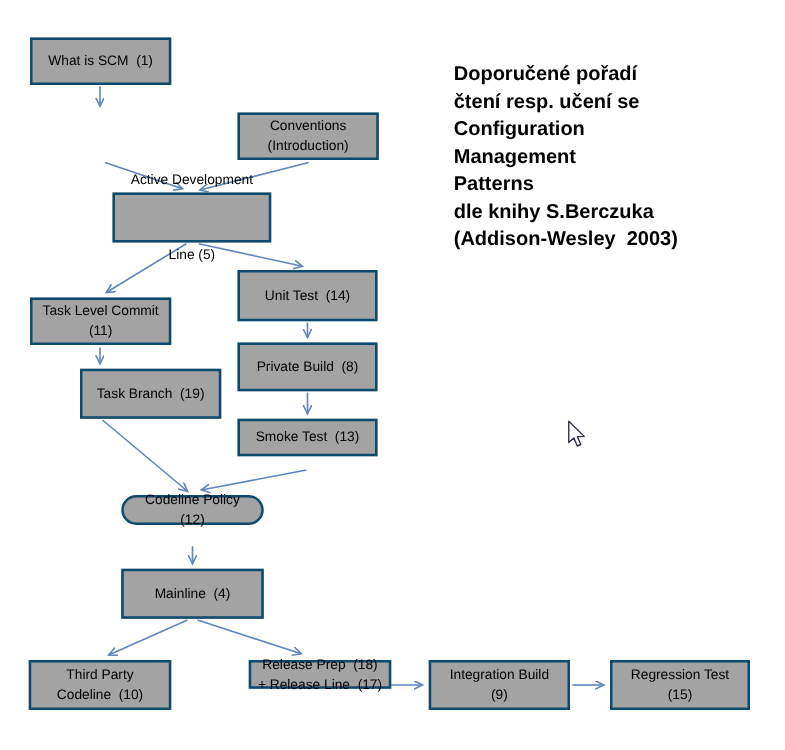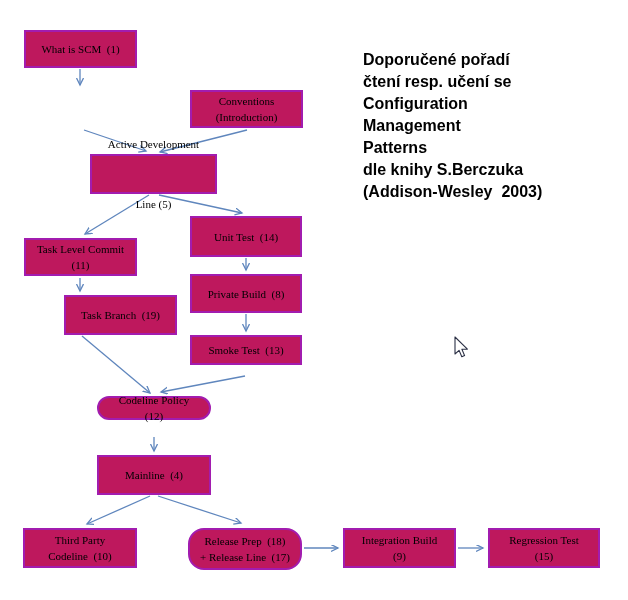--- a/index.html
+++ b/index.html
@@ -19,32 +19,31 @@
     position: absolute;
     left: 0;
     top: 0;
     width: 628px;
     height: 600px;
     pointer-events: none;
   }
   .node {
     position: absolute;
     box-sizing: border-box;
-    background: #be185d;
-    border: 2px solid #a21caf;
+    background: #a3a3a3;
+    border: 2px solid #0c4a6e;
     display: flex;
     flex-direction: column;
     justify-content: center;
     align-items: center;
     text-align: center;
     font-size: 11px;
     line-height: 16px;
     color: #000000;
     white-space: pre-wrap;
-    font-family: Liberation Serif, serif;
   }
   .diagram-title {
     position: absolute;
     left: 363px;
     top: 33px;
     width: 250px;
     font-size: 16px;
     font-weight: bold;
     line-height: 22px;
     color: #000000;
@@ -132,21 +131,21 @@
 
   <div class="node" style="left:97px;  top:455px; width:114px; height:40px;">
     <div>Mainline  (4)</div>
   </div>
 
   <div class="node" style="left:23px;  top:528px; width:114px; height:40px;">
     <div>Third Party</div>
     <div>Codeline  (10)</div>
   </div>
 
-  <div class="node" style="left:188px; top:528px; width:114px; height:42px;border-radius:16px;">
+  <div class="node" style="left:199px; top:528px; width:114px; height:23px;">
     <div>Release Prep  (18)</div>
     <div>+ Release Line  (17)</div>
   </div>
 
   <div class="node" style="left:343px; top:528px; width:113px; height:40px;">
     <div>Integration Build</div>
     <div>(9)</div>
   </div>
 
   <div class="node" style="left:488px; top:528px; width:112px; height:40px;">

